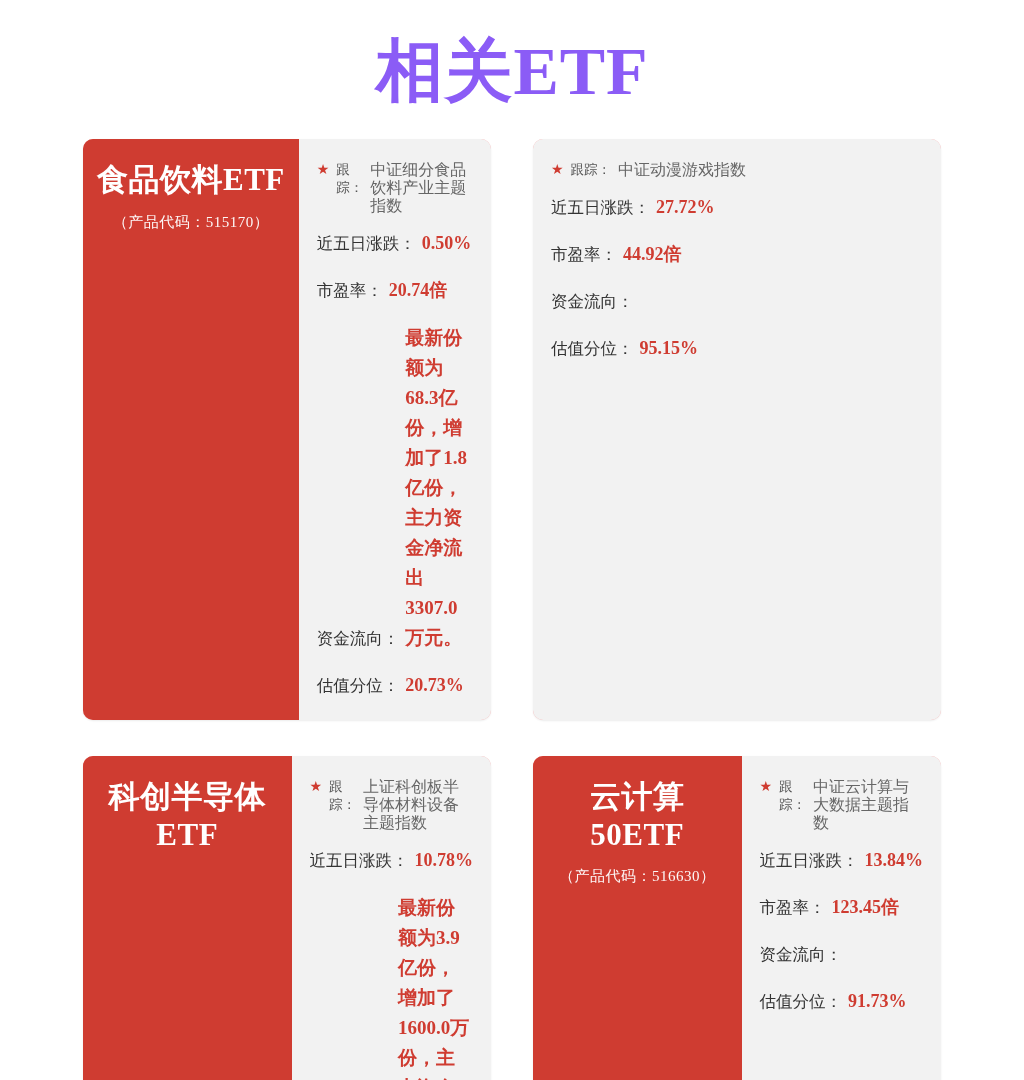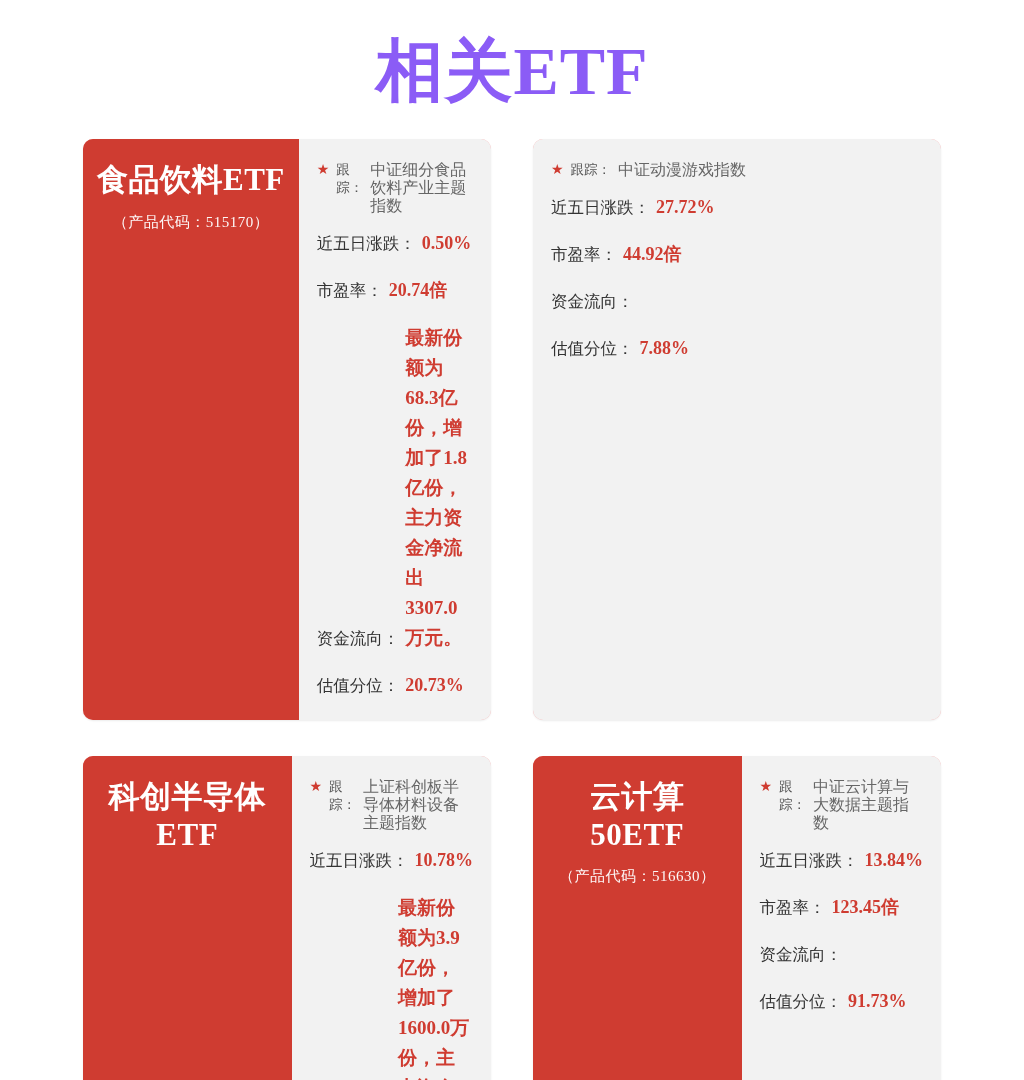--- a/index.html
+++ b/index.html
@@ -166,21 +166,21 @@
         </div>
         <div class="stat-row">
           <span class="stat-label">市盈率：</span>
           <span class="stat-value">44.92倍</span>
         </div>
         <div class="stat-row">
           <span class="stat-label">资金流向：</span>
         </div>
         <div class="stat-row">
           <span class="stat-label">估值分位：</span>
-          <span class="stat-value">7.88%</span>
+          <span class="stat-value">95.15%</span>
         </div>
       </div>
     </div>
 
     <div class="card">
       <div class="card-head">
         <div class="card-name">科创半导体ETF</div>
       </div>
       <div class="card-body">
         <div class="track-row">

